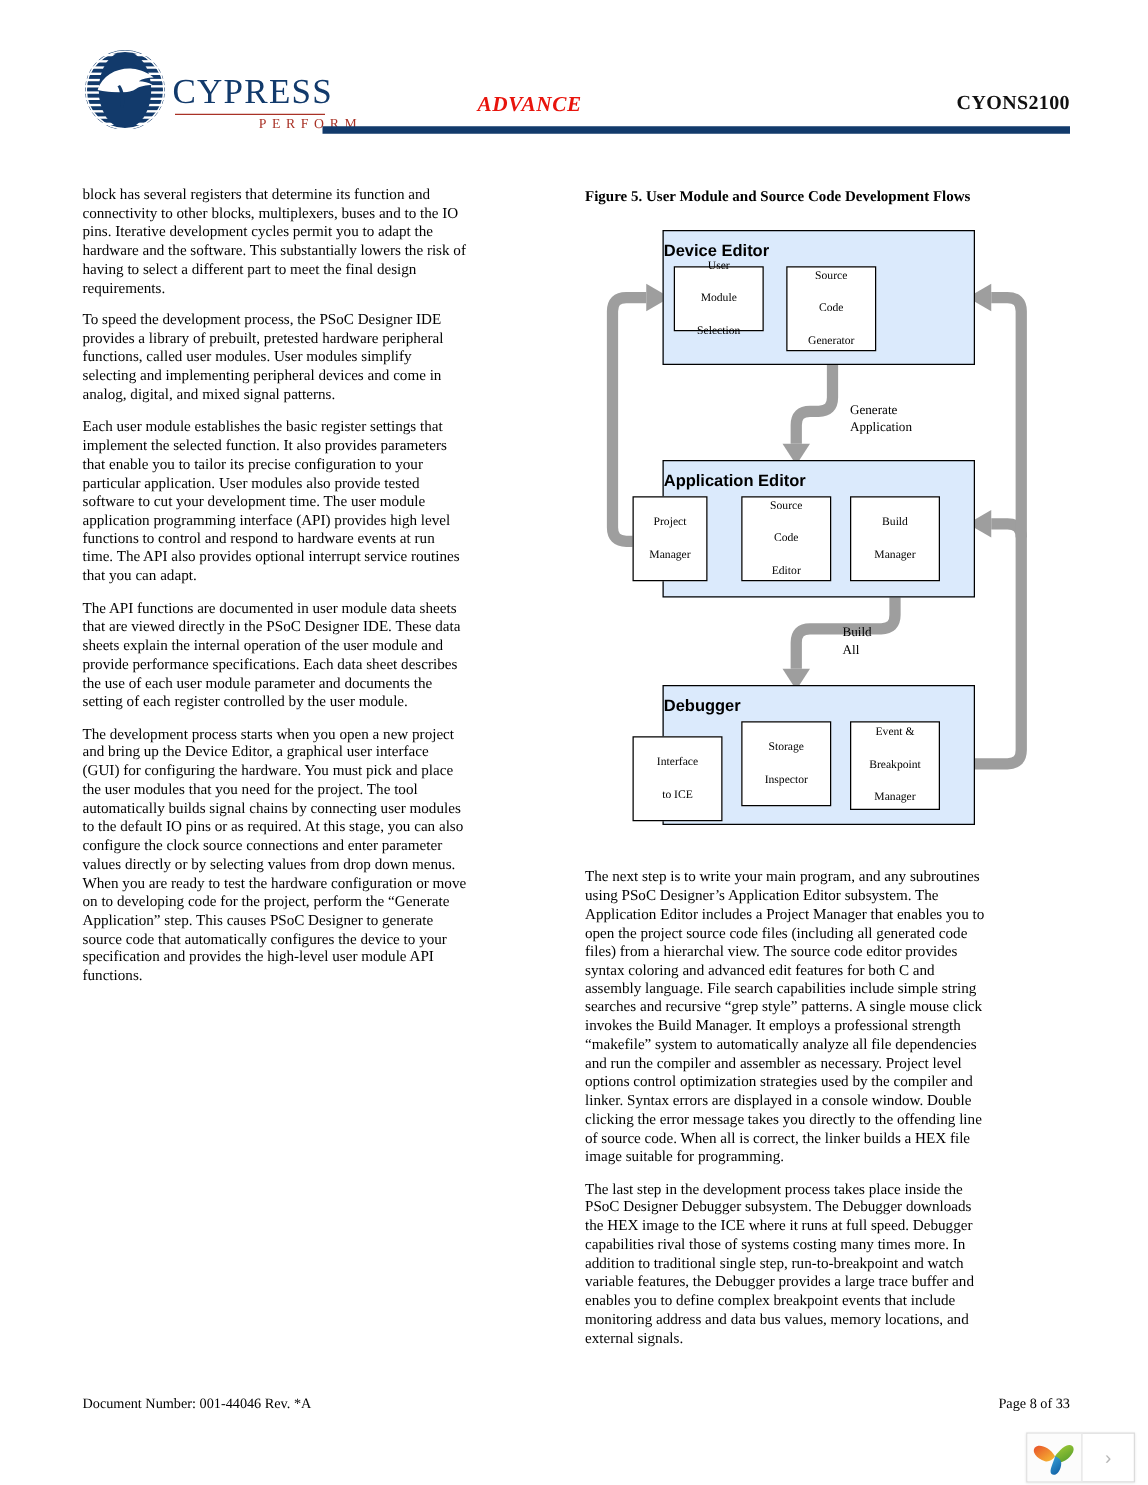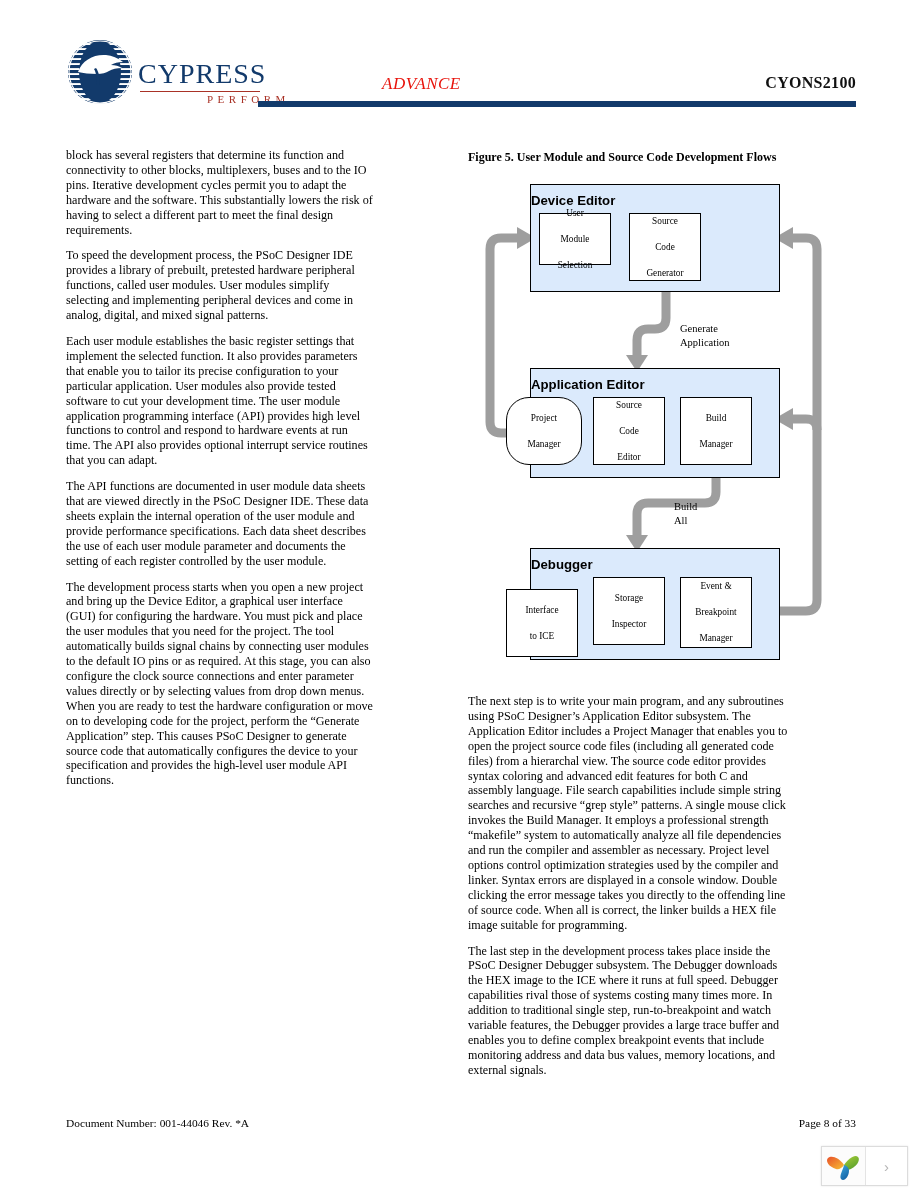--- a/index.html
+++ b/index.html
@@ -54,21 +54,21 @@
     font-size: 11px;
     letter-spacing: 4.5px;
     color: #a93226;
     margin-left: 44px;
   }
   .advance {
     position: absolute;
     left: 382px; top: 74px;
     font-family: "Liberation Serif", serif;
     font-style: italic;
-    font-weight: normal;
+    font-weight: bold;
     font-size: 17px;
     color: #e8140c;
     letter-spacing: 0.5px;
   }
   .part-number {
     position: absolute;
     right: 62px; top: 74px;
     font-family: "Liberation Serif", serif;
     font-weight: bold;
     font-size: 16px;
@@ -163,21 +163,21 @@
   }
 
   
   #grp-device      { left: 62px;  top: 12px;  width: 250px; height: 108px; }
   #grp-application { left: 62px;  top: 196px; width: 250px; height: 110px; }
   #grp-debugger    { left: 62px;  top: 376px; width: 250px; height: 112px; }
 
   #sub-user-module     { left: 71px;  top: 41px;  width: 72px;  height: 52px; }
   #sub-source-code-gen { left: 161px; top: 41px;  width: 72px;  height: 68px; }
 
-  #sub-project-manager { left: 38px;  top: 225px; width: 76px;  height: 68px; border-radius: 23px; }
+  #sub-project-manager { left: 38px;  top: 225px; width: 60px;  height: 68px; }
   #sub-source-code-ed  { left: 125px; top: 225px; width: 72px;  height: 68px; }
   #sub-build-manager   { left: 212px; top: 225px; width: 72px;  height: 68px; }
 
   #sub-interface-ice   { left: 38px;  top: 417px; width: 72px;  height: 68px; }
   #sub-storage-insp    { left: 125px; top: 405px; width: 72px;  height: 68px; }
   #sub-event-bp-mgr    { left: 212px; top: 405px; width: 72px;  height: 71px; }
 
   #lbl-generate { left: 212px; top: 150px; }
   #lbl-build    { left: 206px; top: 328px; }
 

